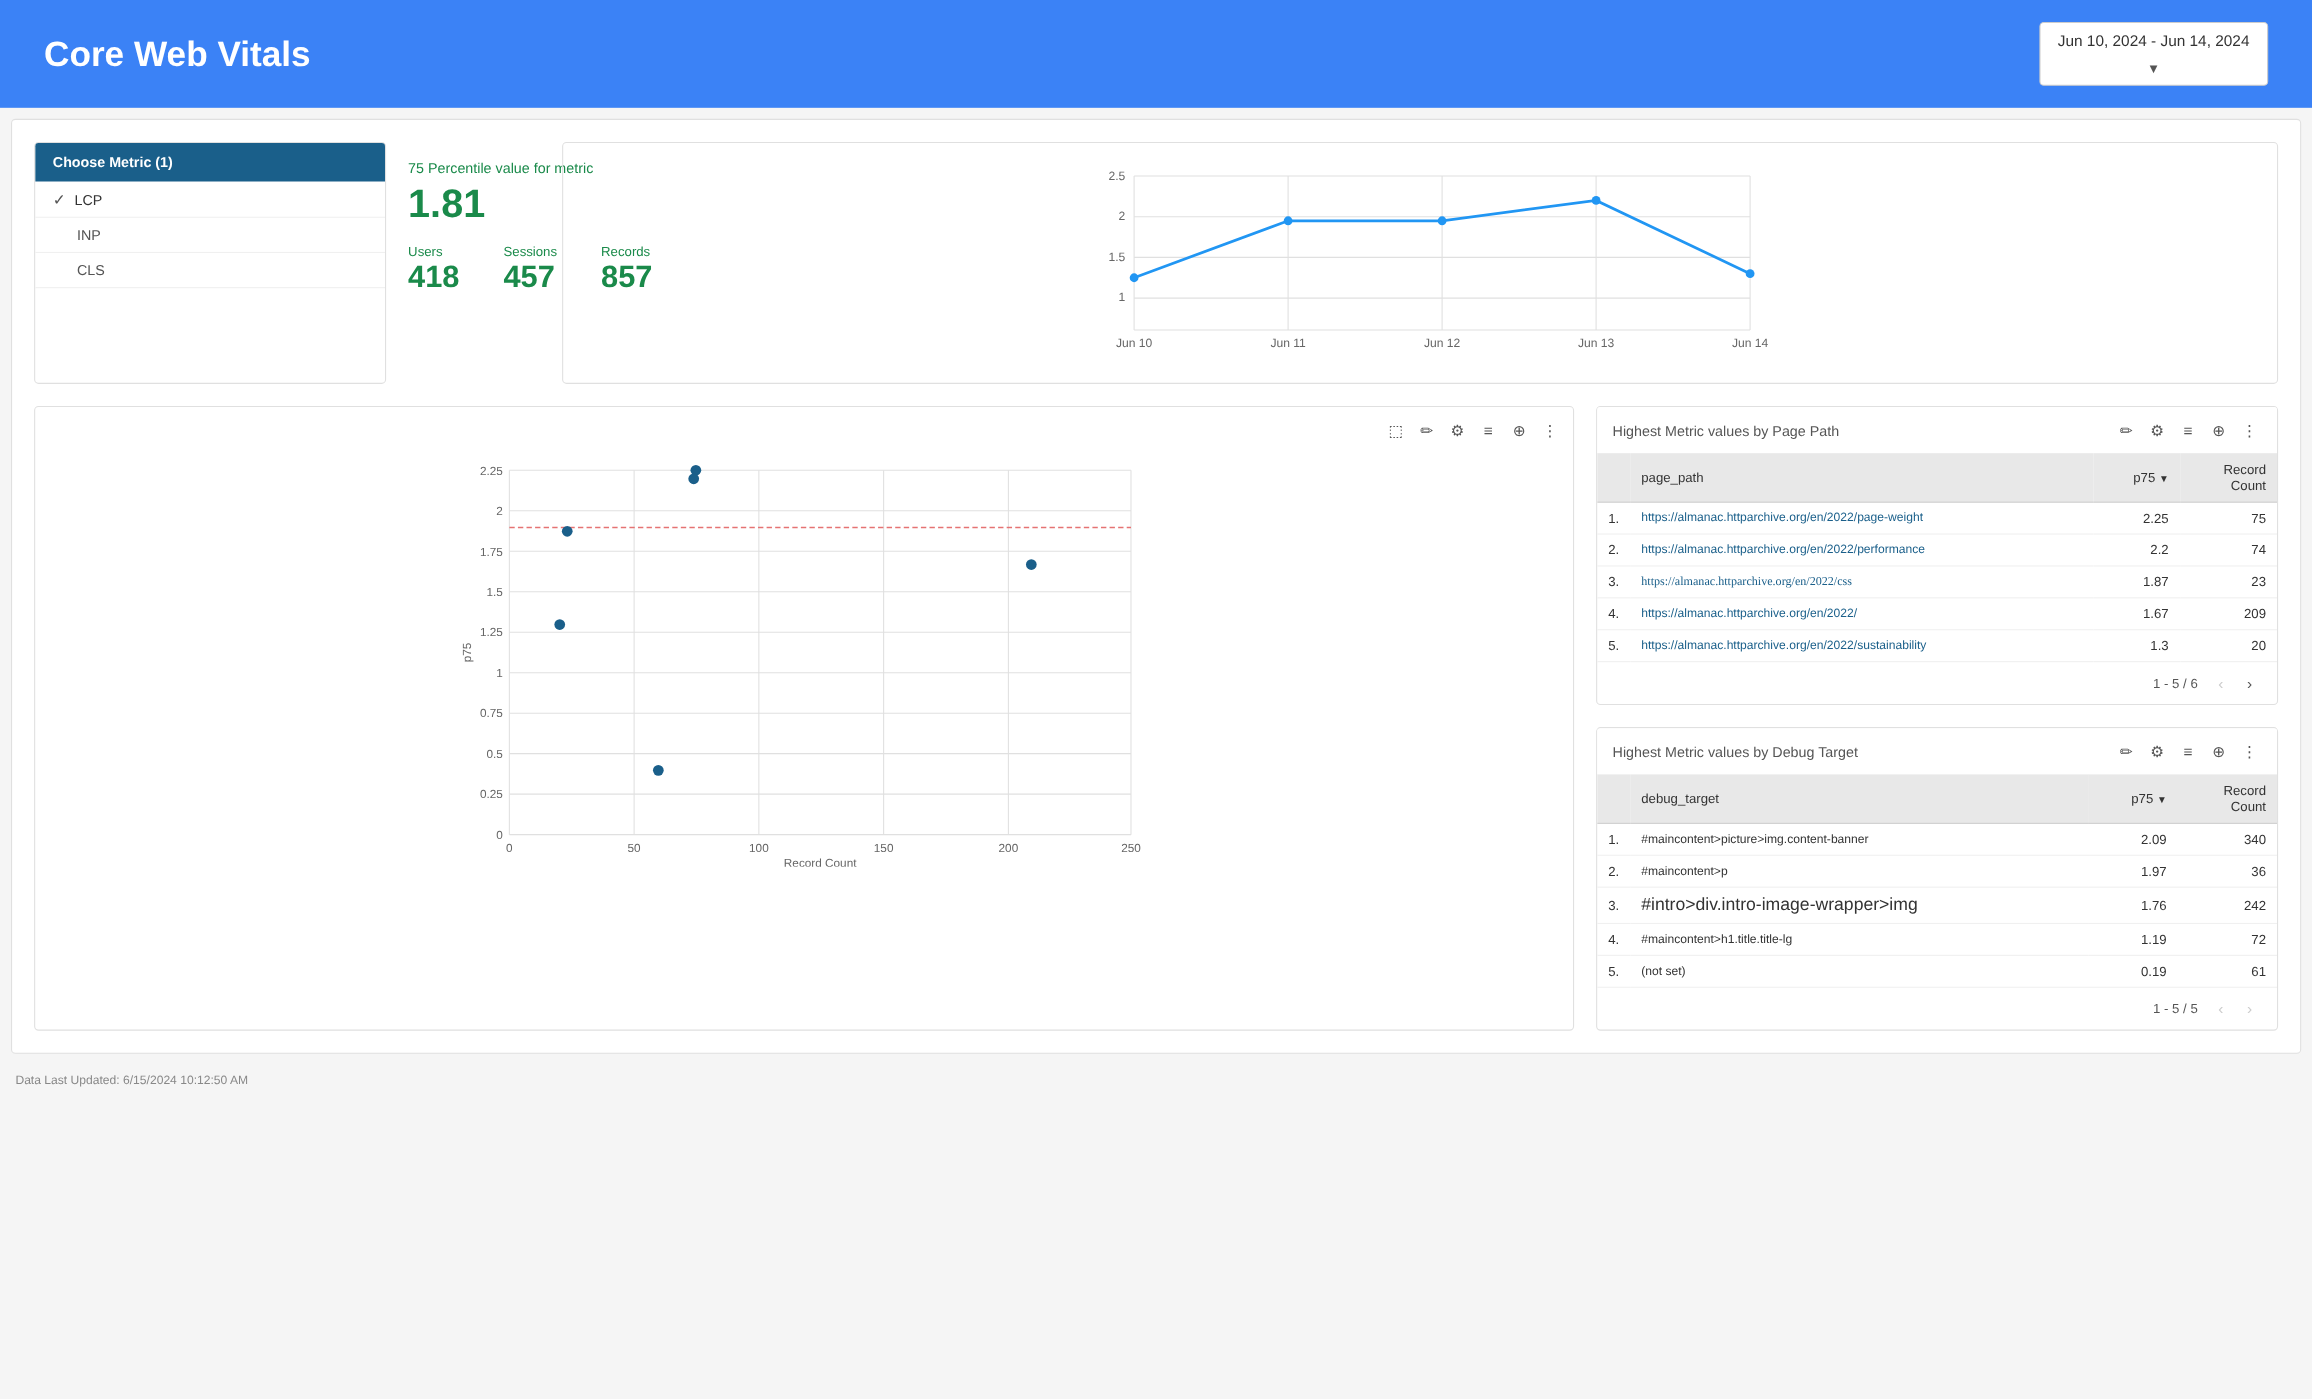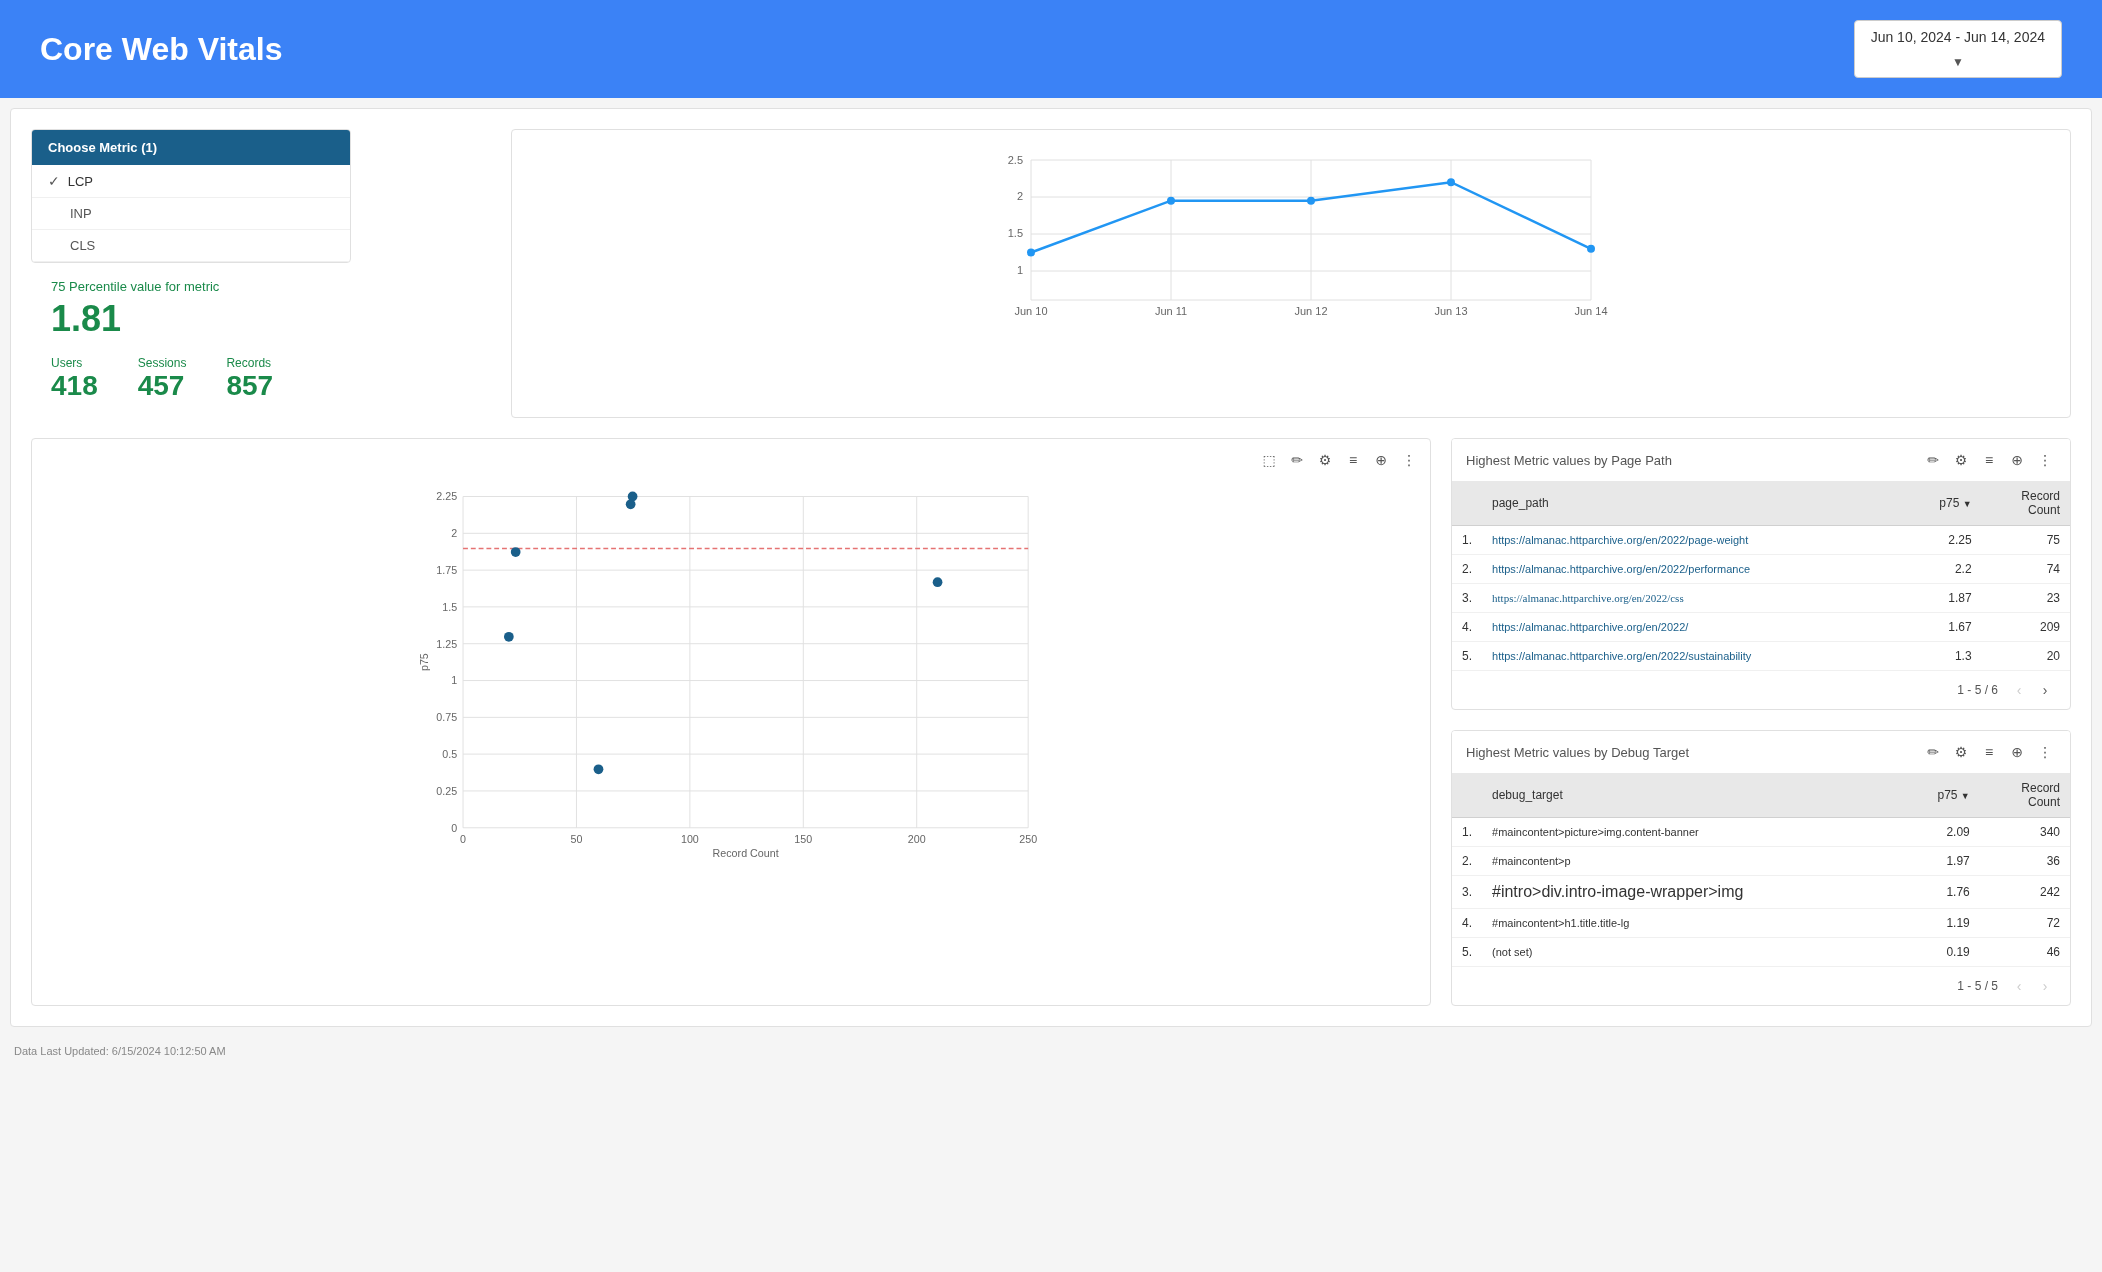--- a/index.html
+++ b/index.html
@@ -276,21 +276,21 @@
   <div class="date-picker">
     <span>Jun 10, 2024 - Jun 14, 2024</span>
     <span class="arrow">▼</span>
   </div>
 </div>
 
 <div class="main-content">
 
   <div class="top-section">
 
-    <div style="display:flex;gap:0;width:460px;flex-shrink:0;flex-direction:column;">
+    <div style="display:flex;gap:0;width:460px;flex-shrink:0;">
 
       <div class="metric-panel">
         <div class="metric-choose-btn">Choose Metric (1)</div>
         <ul class="metric-list">
           <li class="active">
             <span class="check">✓</span>
             <span>LCP</span>
           </li>
           <li>
             <span style="width:14px;display:inline-block;"></span>
@@ -543,21 +543,21 @@
               <tr>
       <td class="col-num">4.</td>
       <td style="font-size:11px;">#maincontent&gt;h1.title.title-lg</td>
       <td style="text-align:right;">1.19</td>
       <td style="text-align:right;">72</td>
     </tr>
               <tr>
       <td class="col-num">5.</td>
       <td style="font-size:11px;">(not set)</td>
       <td style="text-align:right;">0.19</td>
-      <td style="text-align:right;">46</td>
+      <td style="text-align:right;">61</td>
     </tr>
             </tbody>
         </table>
         <div class="pagination">
           <span>1 - 5 / 5</span>
           <div class="pagination-nav">
             <div class="pagination-btn disabled">‹</div>
             <div class="pagination-btn disabled">›</div>
           </div>
         </div>

